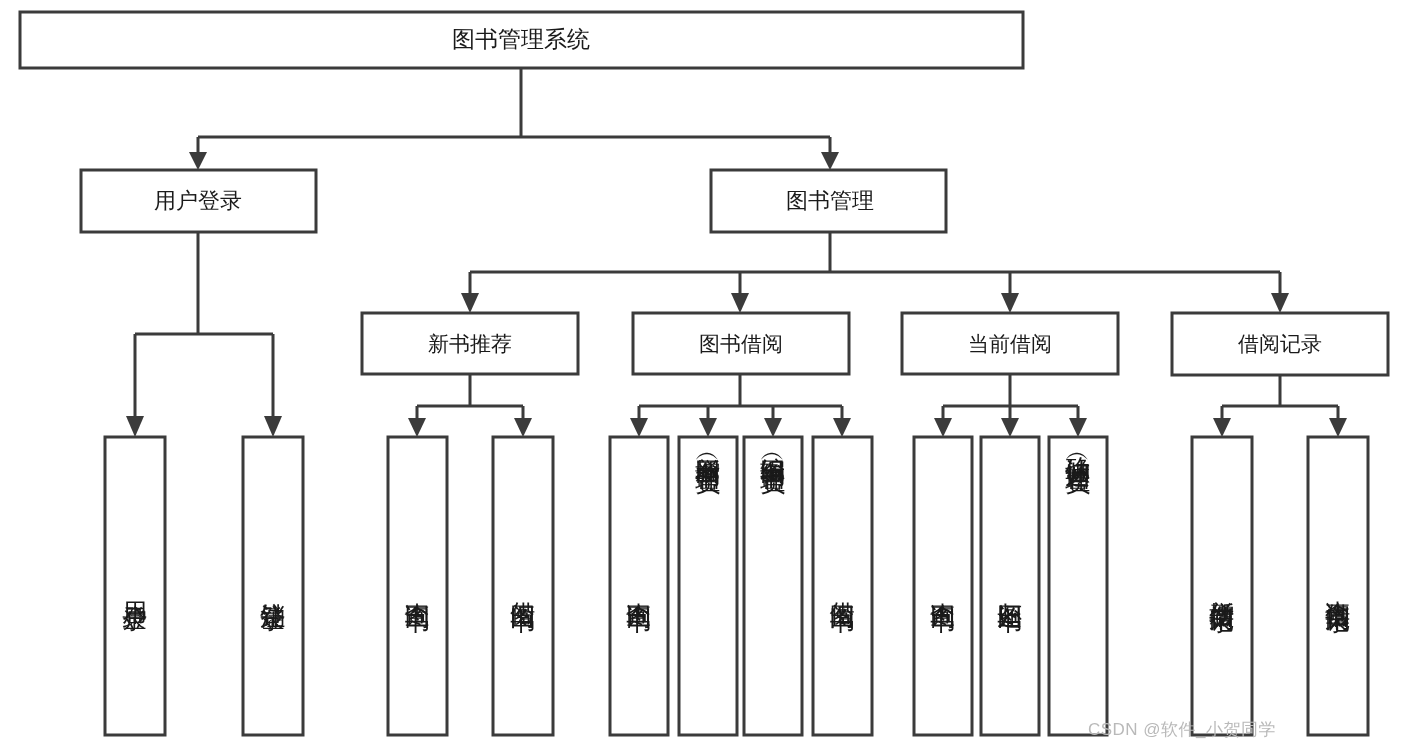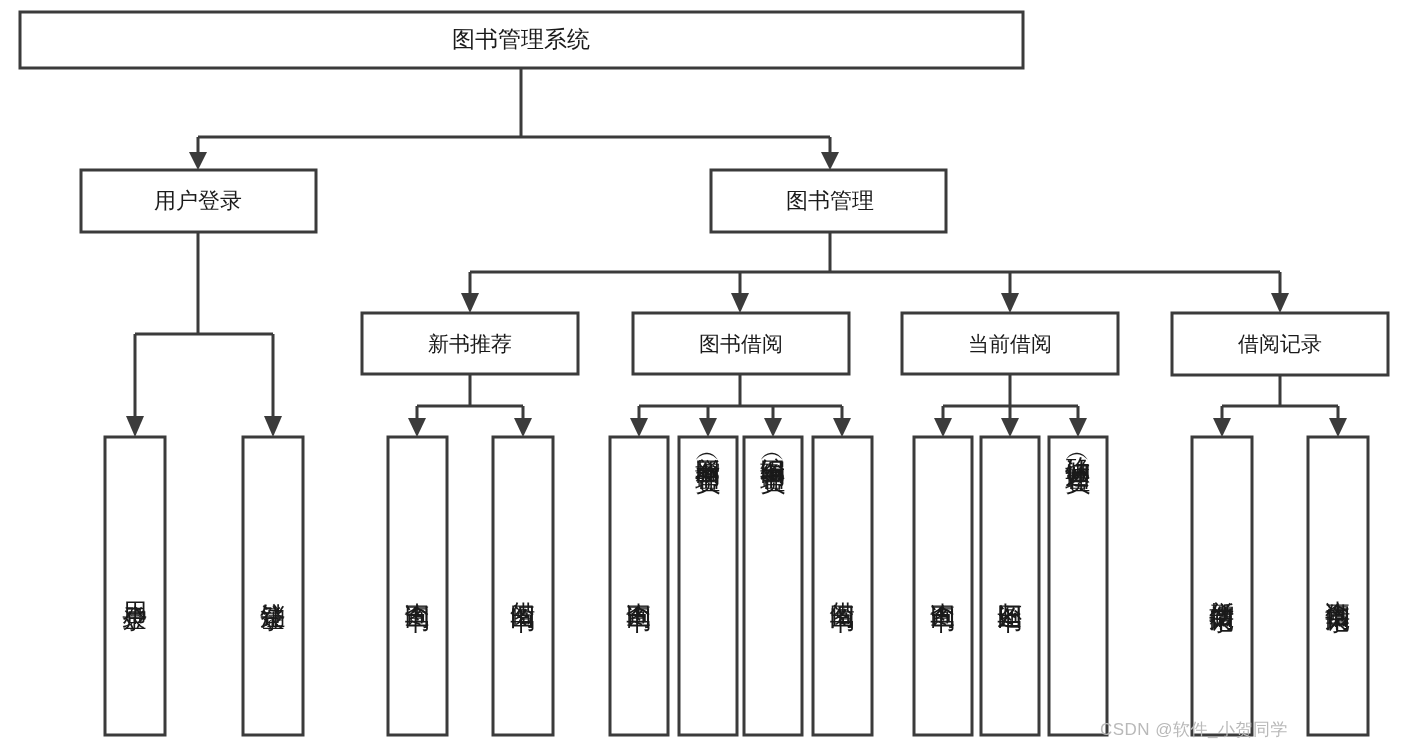--- a/index.html
+++ b/index.html
@@ -22,21 +22,21 @@
   .lvl3-label{font-size:21px;}
   .leaf-wrap{position:absolute;display:flex;align-items:center;justify-content:center;
     pointer-events:none;}
   .leaf-text{
     writing-mode:vertical-rl;text-orientation:upright;
     font-family:"Liberation Sans","DejaVu Sans",sans-serif;
     font-size:25px;line-height:1.06;letter-spacing:2px;color:#1a1a1a;
     white-space:nowrap;text-align:center;
   }
   .watermark{
-    position:absolute;right:8px;bottom:6px;
+    position:absolute;right:20px;bottom:6px;
     font-family:"Liberation Sans","DejaVu Sans",sans-serif;
     font-size:17px;color:#b9b9b9;white-space:nowrap;letter-spacing:0.5px;
   }
 </style>
 </head>
 <body>
 
 <div id="diagram-root">
 
   <svg id="tree" viewBox="0 0 1405 747">

